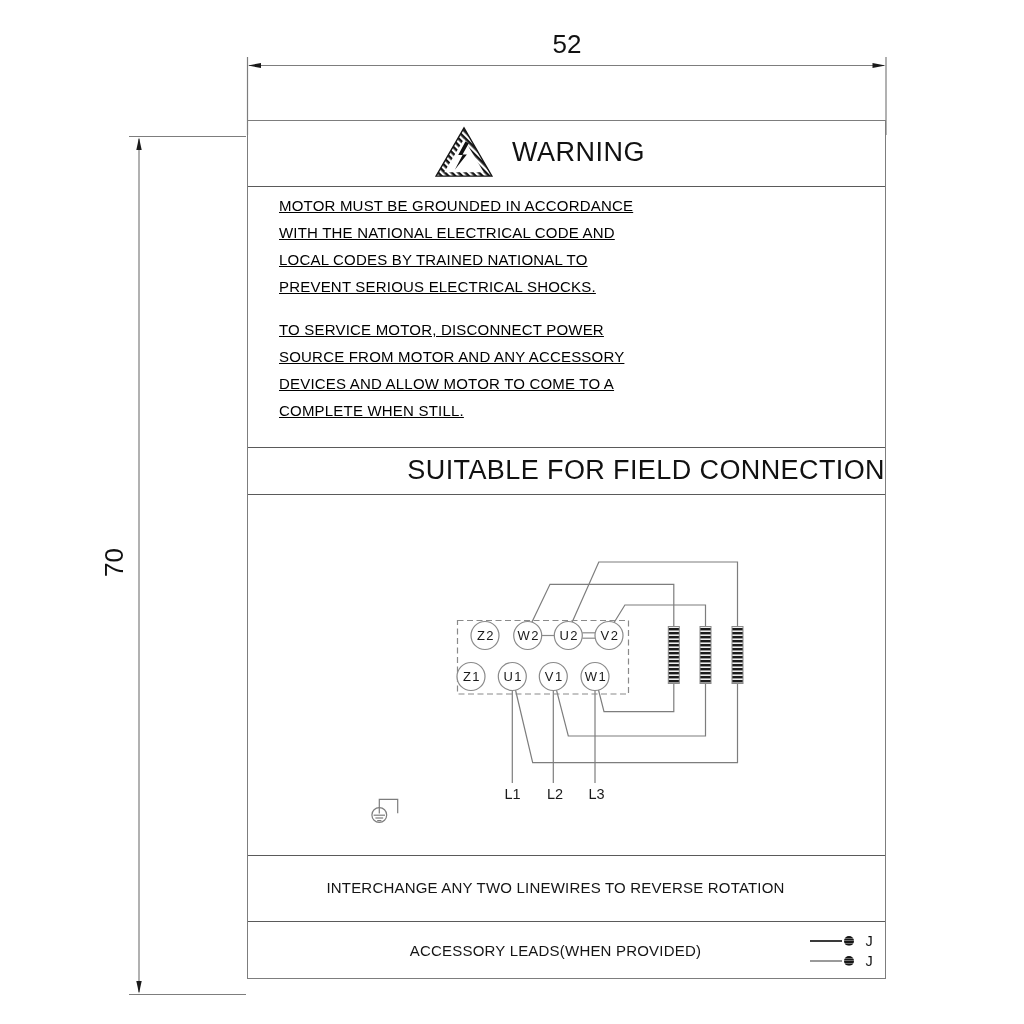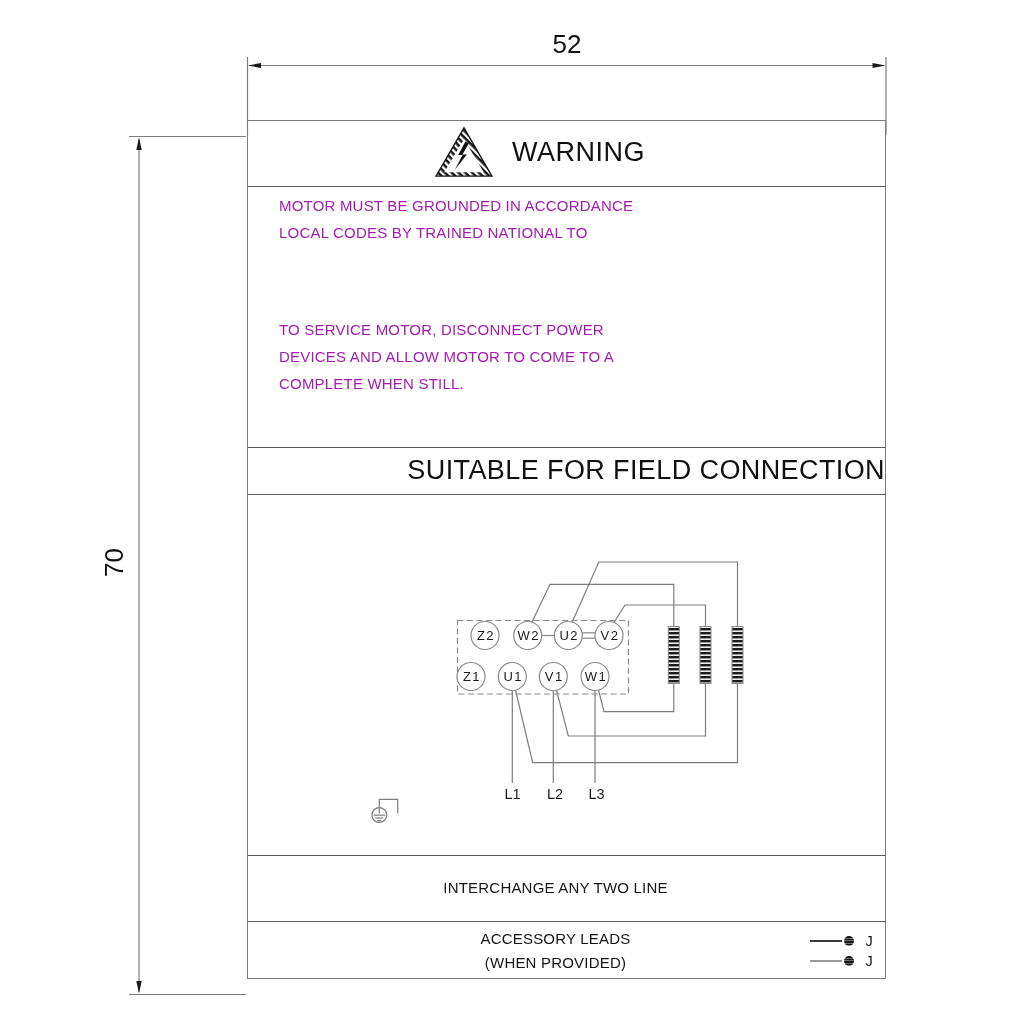--- a/index.html
+++ b/index.html
@@ -23,31 +23,31 @@
     border:1.2px solid #7d7d7d;box-sizing:border-box;background:transparent;
   }
   .divider{position:absolute;left:0;width:100%;height:0;border-top:1.2px solid #5a5a5a;}
 
   
   #hdr{position:absolute;left:0;top:0;width:100%;height:65px;}
   #warn-tri{position:absolute;left:186px;top:5px;width:60px;height:52px;}
   #warn-title{position:absolute;left:264px;top:0;height:65px;line-height:63px;font-size:27px;letter-spacing:0.5px;color:#111;}
 
   
-  .para{position:absolute;left:31px;font-size:15px;letter-spacing:0.2px;color:#a21caf;}
+  .para{position:absolute;left:31px;font-size:15px;letter-spacing:0.2px;color:#000000;text-decoration:underline;}
   .para div{height:27px;line-height:27px;white-space:pre;}
   #para1{top:71px;}
   #para2{top:195px;}
 
   
   #suitable{position:absolute;left:0;top:326px;width:100%;height:47px;line-height:47px;
     text-align:right;font-size:27px;letter-spacing:0.4px;color:#111;}
 
   
-  .note{position:absolute;left:0;width:100%;display:flex;flex-direction:column;
+  .note{position:absolute;left:0;width:100%;display:flex;flex-direction:row;
     justify-content:center;align-items:center;box-sizing:border-box;padding-right:22px;
     font-size:15px;letter-spacing:0.2px;color:#151515;}
   #note-interchange{top:734px;height:66px;}
   #note-thermostat{top:800px;height:59px;}
   .note div{line-height:24px;}
 
   
   .lead{position:absolute;right:12px;display:flex;align-items:center;height:12px;}
   #lead1{top:14px;}
   #lead2{top:34px;}
@@ -173,32 +173,36 @@
         </defs>
         <polygon points="31,2 60,52 2,52" fill="url(#trihatch)" stroke="#151515" stroke-width="1.4"></polygon>
         <polygon points="31,13.5 51.5,48 10.5,48" fill="#ffffff"></polygon>
         <polygon points="32.5,16 25,30 29.5,30 21.5,45.5 34,29.5 29.5,29.5 36,18" fill="#111111"></polygon>
       </svg>
       <div id="warn-title">WARNING</div>
     </div>
 
     <div id="para1" class="para">
       <div>MOTOR MUST BE GROUNDED IN ACCORDANCE</div>
+      <div>WITH THE NATIONAL ELECTRICAL CODE AND</div>
       <div>LOCAL CODES BY TRAINED NATIONAL TO</div>
+      <div>PREVENT SERIOUS ELECTRICAL SHOCKS.</div>
     </div>
     <div id="para2" class="para">
       <div>TO SERVICE MOTOR, DISCONNECT POWER</div>
+      <div>SOURCE FROM MOTOR AND ANY ACCESSORY</div>
       <div>DEVICES AND ALLOW MOTOR TO COME TO A</div>
       <div>COMPLETE WHEN STILL.</div>
     </div>
 
     <div id="suitable">SUITABLE FOR FIELD CONNECTION</div>
 
     <div id="note-interchange" class="note">
       <div>INTERCHANGE ANY TWO LINE</div>
+      <div>WIRES TO REVERSE ROTATION</div>
     </div>
 
     <div id="note-thermostat" class="note">
       <div>ACCESSORY LEADS</div>
       <div>(WHEN PROVIDED)</div>
       <div class="lead" id="lead1">
         <span class="lead-line"></span>
         <span class="lead-bead"></span>
         <span class="lead-j">J</span>
       </div>

